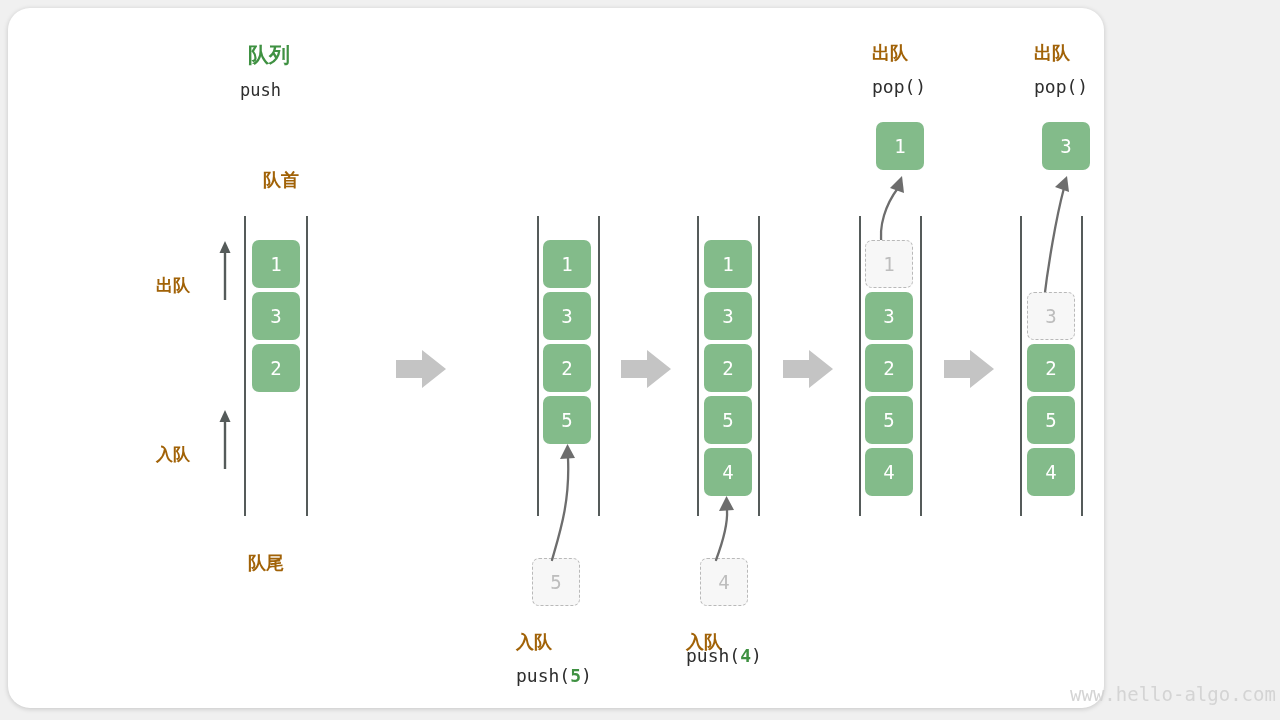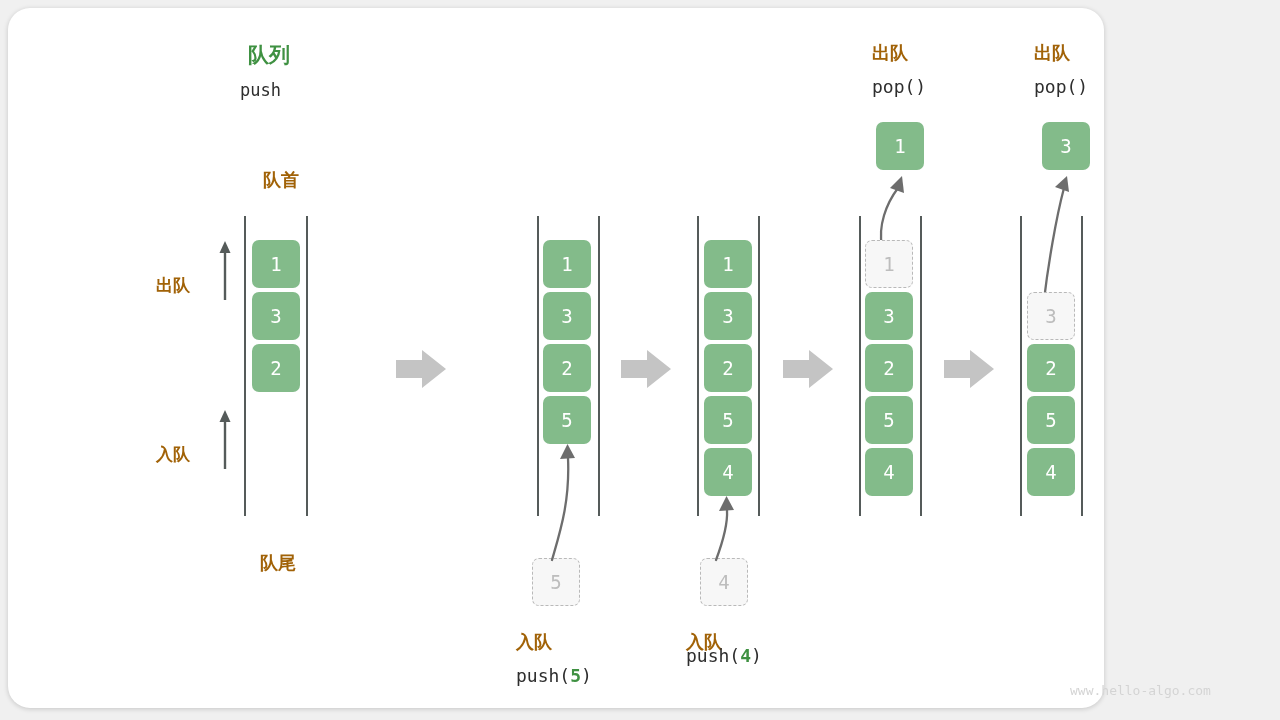--- a/index.html
+++ b/index.html
@@ -95,36 +95,36 @@
 
   
   .steparrow { position: absolute; }
 
   
   .motion { position: absolute; overflow: visible; }
 
   .watermark {
     position: absolute;
     font-family: "DejaVu Sans Mono", "Liberation Mono", monospace;
-    font-size: 13px;
+    font-size: 19px;
     color: #d4d4d4;
     white-space: nowrap;
   }
 </style>
 </head>
 <body>
 
 <div id="canvas">
   <div class="card">
 
     <div class="abs title-zh" style="left:240px; top:33px;">队列</div>
     <div class="abs title-en" style="left:232px; top:72px;">push</div>
 
     <div class="abs zh label-zh" style="left:240px; top:160px;margin-left:15px;">队首</div>
-    <div class="abs zh label-zh" style="left:252px; top:543px;">队尾</div>
+    <div class="abs zh label-zh" style="left:240px; top:543px;">队尾</div>
 
     <div class="abs zh side-zh" style="left:148px; top:266px;">出队</div>
     <svg class="uparrow" style="left:206px; top:232px;" width="22" height="62">
       <line x1="11" y1="60" x2="11" y2="10" stroke="#555b5a" stroke-width="2.4"></line>
       <polygon points="11,1 5.5,13 16.5,13" fill="#555b5a"></polygon>
     </svg>
 
     <div class="abs zh side-zh" style="left:148px; top:435px;">入队</div>
     <svg class="uparrow" style="left:206px; top:401px;" width="22" height="62">
       <line x1="11" y1="60" x2="11" y2="10" stroke="#555b5a" stroke-width="2.4"></line>

